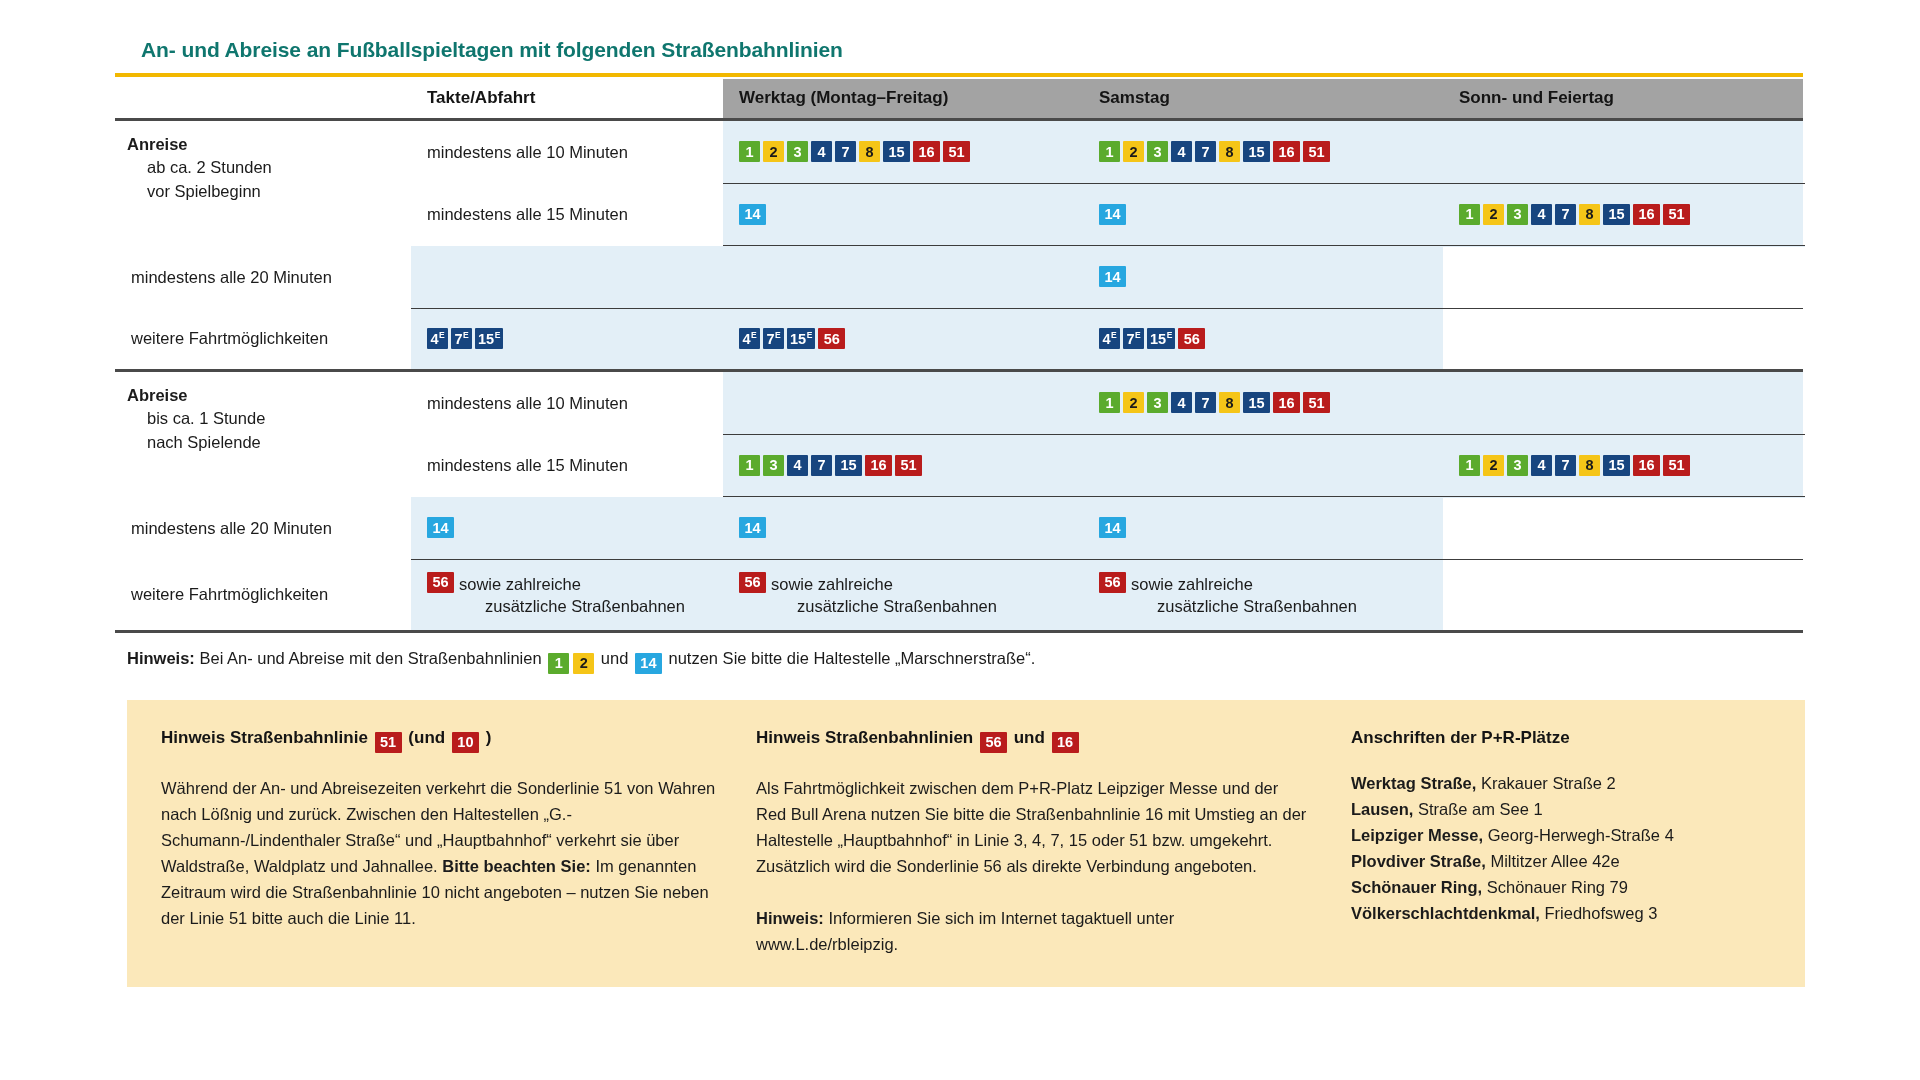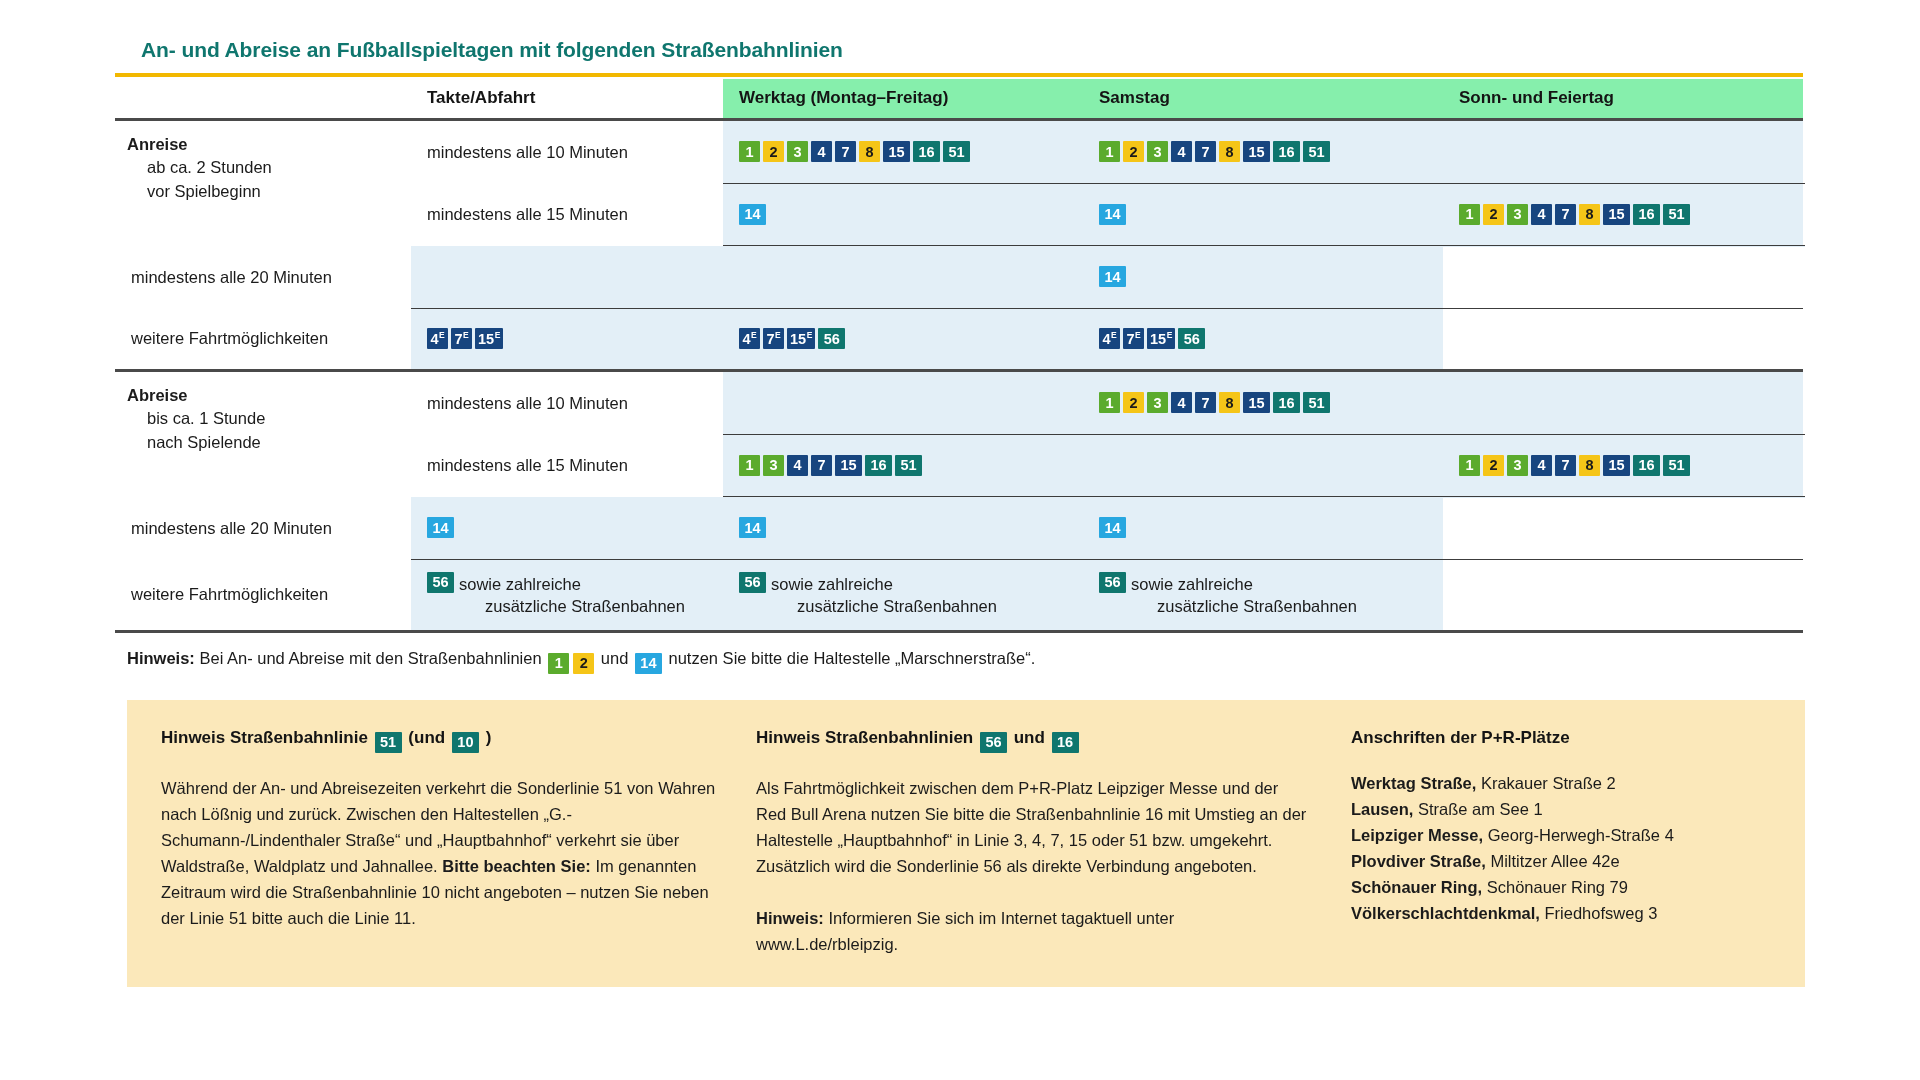--- a/index.html
+++ b/index.html
@@ -41,21 +41,21 @@
     height: 4px; padding: 0;
   }
   .head-row td {
     padding: 9px 0 10px 0;
     font-size: 17px;
     font-weight: bold;
     vertical-align: bottom;
     color: #141414;
   }
   .head-row td.takt { padding-left: 16px; }
-  .head-row td.day  { padding-left: 16px; background: #86efac; }
+  .head-row td.day  { padding-left: 16px; background: #a3a3a3; }
   .head-row td.sect { background: #ffffff; }
 
   .sep-dark td { border-top: 3px solid #4a4a4a; height: 0; padding: 0; }
   .sep-thin td { border-top: 1.5px solid #3c3c3c; height: 0; padding: 0; }
 
   td.day-cell { background: #e3eff7; }
 
   .tbl td.sect-cell {
     vertical-align: top;
     padding: 12px 0 0 12px;
@@ -95,21 +95,21 @@
     line-height: 1;
     color: #ffffff;
     border-radius: 1px;
     position: relative;
     font-family: "Liberation Sans", sans-serif;
   }
   .ln.w2 { min-width: 27px; }
   .ln-green  { background: #5bab2d; }
   .ln-yellow { background: #f5c518; color: #1b1b1b; }
   .ln-blue   { background: #17457f; }
-  .ln-red    { background: #0f766e; }
+  .ln-red    { background: #b91c1c; }
   .ln-cyan   { background: #27a7e0; }
   .ln sup {
     font-size: 8.5px;
     font-weight: bold;
     line-height: 1;
     margin-left: 0.5px;
     vertical-align: super;
     position: relative;
     top: -4px;
   }

